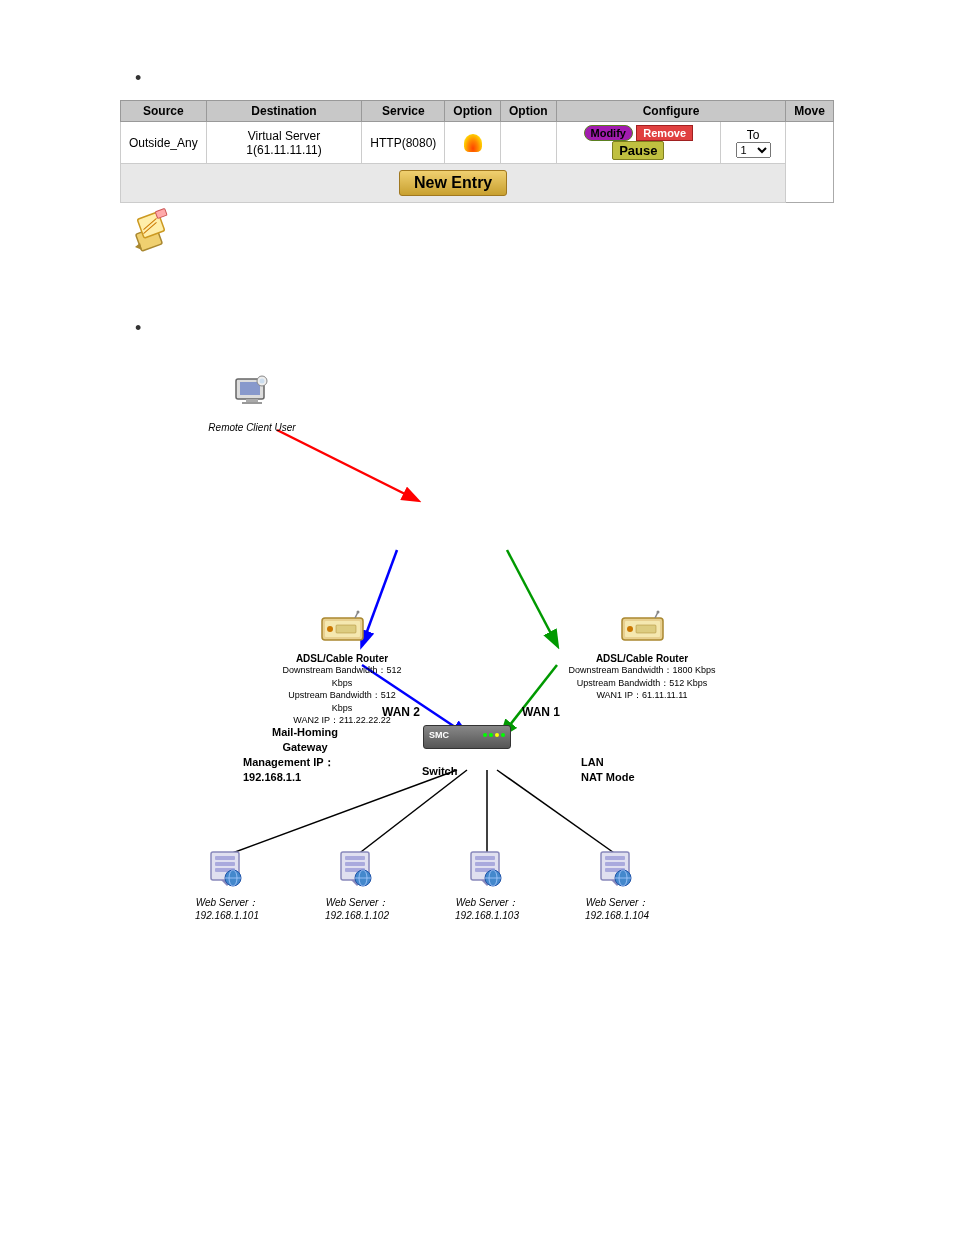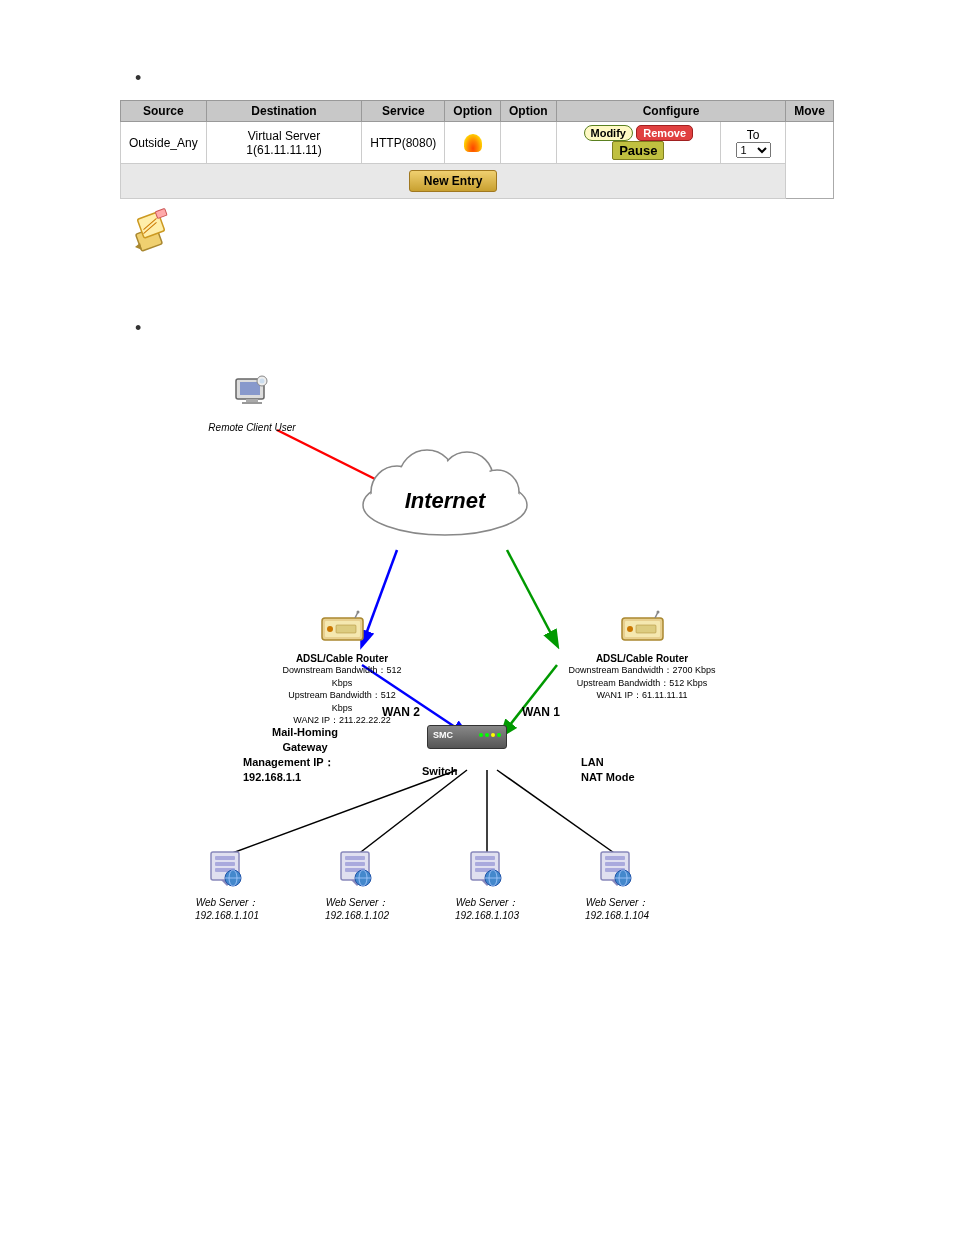--- a/index.html
+++ b/index.html
@@ -49,34 +49,34 @@
       padding: 3px 8px;
       text-align: center;
       font-size: 12px;
     }
 
     .policy-table tbody td.left {
       text-align: center;
     }
 
     .btn-modify {
-      background: #fef9c3;
+      background: #a21caf;
       border: 1px solid #5a8020;
       border-radius: 8px;
       padding: 1px 6px;
       font-size: 11px;
       font-weight: bold;
       color: #000;
       cursor: pointer;
     }
 
     .btn-remove {
       background: #e04040;
       border: 1px solid #a02020;
-      border-radius: 5px;
+      border-radius: 0;
       padding: 1px 6px;
       font-size: 11px;
       font-weight: bold;
       color: #fff;
       cursor: pointer;
     }
 
     .btn-pause {
       background: #c0c040;
       border: 1px solid #808020;
@@ -86,21 +86,21 @@
       font-weight: bold;
       color: #000;
       cursor: pointer;
     }
 
     .btn-new-entry {
       background: linear-gradient(to bottom, #f0d070, #c8a030);
       border: 1px solid #a07820;
       border-radius: 3px;
       padding: 3px 14px;
-      font-size: 12px;
+      font-size: 16px;
       font-weight: bold;
       color: #000;
       cursor: pointer;
     }
 
     .move-select {
       font-size: 11px;
       width: 35px;
     }
 
@@ -268,36 +268,20 @@
         <rect x="4" y="4" width="28" height="20" rx="2" fill="#ddd" stroke="#666" stroke-width="1.5"></rect>
         <rect x="8" y="7" width="20" height="13" fill="#8899cc"></rect>
         <rect x="14" y="24" width="12" height="3" fill="#aaa"></rect>
         <rect x="10" y="27" width="20" height="2" fill="#999"></rect>
         <circle cx="30" cy="6" r="5" fill="#eeeeee" stroke="#888" stroke-width="1"></circle>
         <circle cx="30" cy="6" r="2.5" fill="#ccddee"></circle>
       </svg>
       <div class="node-label">Remote Client User</div>
     </div>
 
-    <div style="position:absolute; top: 85px; left: 225px;">
-      <svg width="185" height="100" viewBox="0 0 185 100">
-        <ellipse cx="93" cy="65" rx="82" ry="30" fill="white" stroke="#888" stroke-width="1.5"></ellipse>
-        <circle cx="45" cy="52" r="26" fill="white" stroke="#888" stroke-width="1.5"></circle>
-        <circle cx="75" cy="38" r="28" fill="white" stroke="#888" stroke-width="1.5"></circle>
-        <circle cx="115" cy="38" r="26" fill="white" stroke="#888" stroke-width="1.5"></circle>
-        <circle cx="145" cy="52" r="22" fill="white" stroke="#888" stroke-width="1.5"></circle>
-
-        <ellipse cx="93" cy="62" rx="78" ry="25" fill="white"></ellipse>
-        <circle cx="45" cy="50" r="23" fill="white"></circle>
-        <circle cx="75" cy="36" r="25" fill="white"></circle>
-        <circle cx="115" cy="36" r="23" fill="white"></circle>
-        <circle cx="145" cy="50" r="19" fill="white"></circle>
-        <text x="93" y="68" text-anchor="middle" font-size="22" font-weight="bold" font-style="italic" fill="#000">Internet</text>
-      </svg>
-    </div>
 
     <div class="node" style="top: 255px; left: 155px; width: 120px;">
       <svg width="45" height="38" viewBox="0 0 45 38">
         <rect x="2" y="8" width="41" height="22" rx="3" fill="#e8d090" stroke="#aa8830" stroke-width="1.5"></rect>
         <rect x="5" y="11" width="35" height="16" rx="1" fill="#f5e8b0"></rect>
         <circle cx="10" cy="19" r="3" fill="#cc7700"></circle>
         <rect x="16" y="15" width="20" height="8" rx="1" fill="#ddcc80" stroke="#aa8830" stroke-width="0.5"></rect>
 
         <line x1="35" y1="8" x2="38" y2="2" stroke="#888" stroke-width="1.5"></line>
         <circle cx="38" cy="2" r="1.5" fill="#888"></circle>
@@ -314,34 +298,34 @@
       <svg width="45" height="38" viewBox="0 0 45 38">
         <rect x="2" y="8" width="41" height="22" rx="3" fill="#e8d090" stroke="#aa8830" stroke-width="1.5"></rect>
         <rect x="5" y="11" width="35" height="16" rx="1" fill="#f5e8b0"></rect>
         <circle cx="10" cy="19" r="3" fill="#cc7700"></circle>
         <rect x="16" y="15" width="20" height="8" rx="1" fill="#ddcc80" stroke="#aa8830" stroke-width="0.5"></rect>
         <line x1="35" y1="8" x2="38" y2="2" stroke="#888" stroke-width="1.5"></line>
         <circle cx="38" cy="2" r="1.5" fill="#888"></circle>
       </svg>
       <div style="font-weight:bold; font-size:10px; margin-top:3px;">ADSL/Cable Router</div>
       <div style="font-size:9px; line-height:1.4;">
-        <span>Downstream Bandwidth：2700 Kbps</span><br>
+        <span>Downstream Bandwidth：1800 Kbps</span><br>
         <span>Upstream Bandwidth：512 Kbps</span><br>
         <span>WAN1 IP：61.11.11.11</span>
       </div>
     </div>
 
     <div style="position:absolute; top: 350px; left: 255px; font-weight:bold; font-size:12px;">WAN 2</div>
 
     <div style="position:absolute; top: 350px; left: 395px; font-weight:bold; font-size:12px;">WAN 1</div>
 
     <div style="position:absolute; top: 370px; left: 145px; font-weight:bold; font-size:11px; text-align:center; line-height:1.4;">Mail-Homing<br>Gateway</div>
 
     <div class="node" style="top: 370px; left: 285px; width: 110px;">
-      <div style="display:inline-block; width:80px; height:24px; background:linear-gradient(to bottom,#888,#555); border:1px solid #333; border-radius:3px; position:relative;">
+      <div style="display:inline-block; width:88px; height:24px; background:linear-gradient(to bottom,#888,#555); border:1px solid #333; border-radius:3px; position:relative;">
         <span style="color:#fff; font-size:9px; font-weight:bold; position:absolute; top:4px; left:5px;">SMC</span>
         <div style="position:absolute; right:5px; top:7px; display:flex; gap:2px;">
           <div style="width:4px;height:4px;border-radius:50%;background:#0f0;"></div>
           <div style="width:4px;height:4px;border-radius:50%;background:#0f0;"></div>
           <div style="width:4px;height:4px;border-radius:50%;background:#ff0;"></div>
           <div style="width:4px;height:4px;border-radius:50%;background:#0f0;"></div>
         </div>
       </div>
     </div>
 

